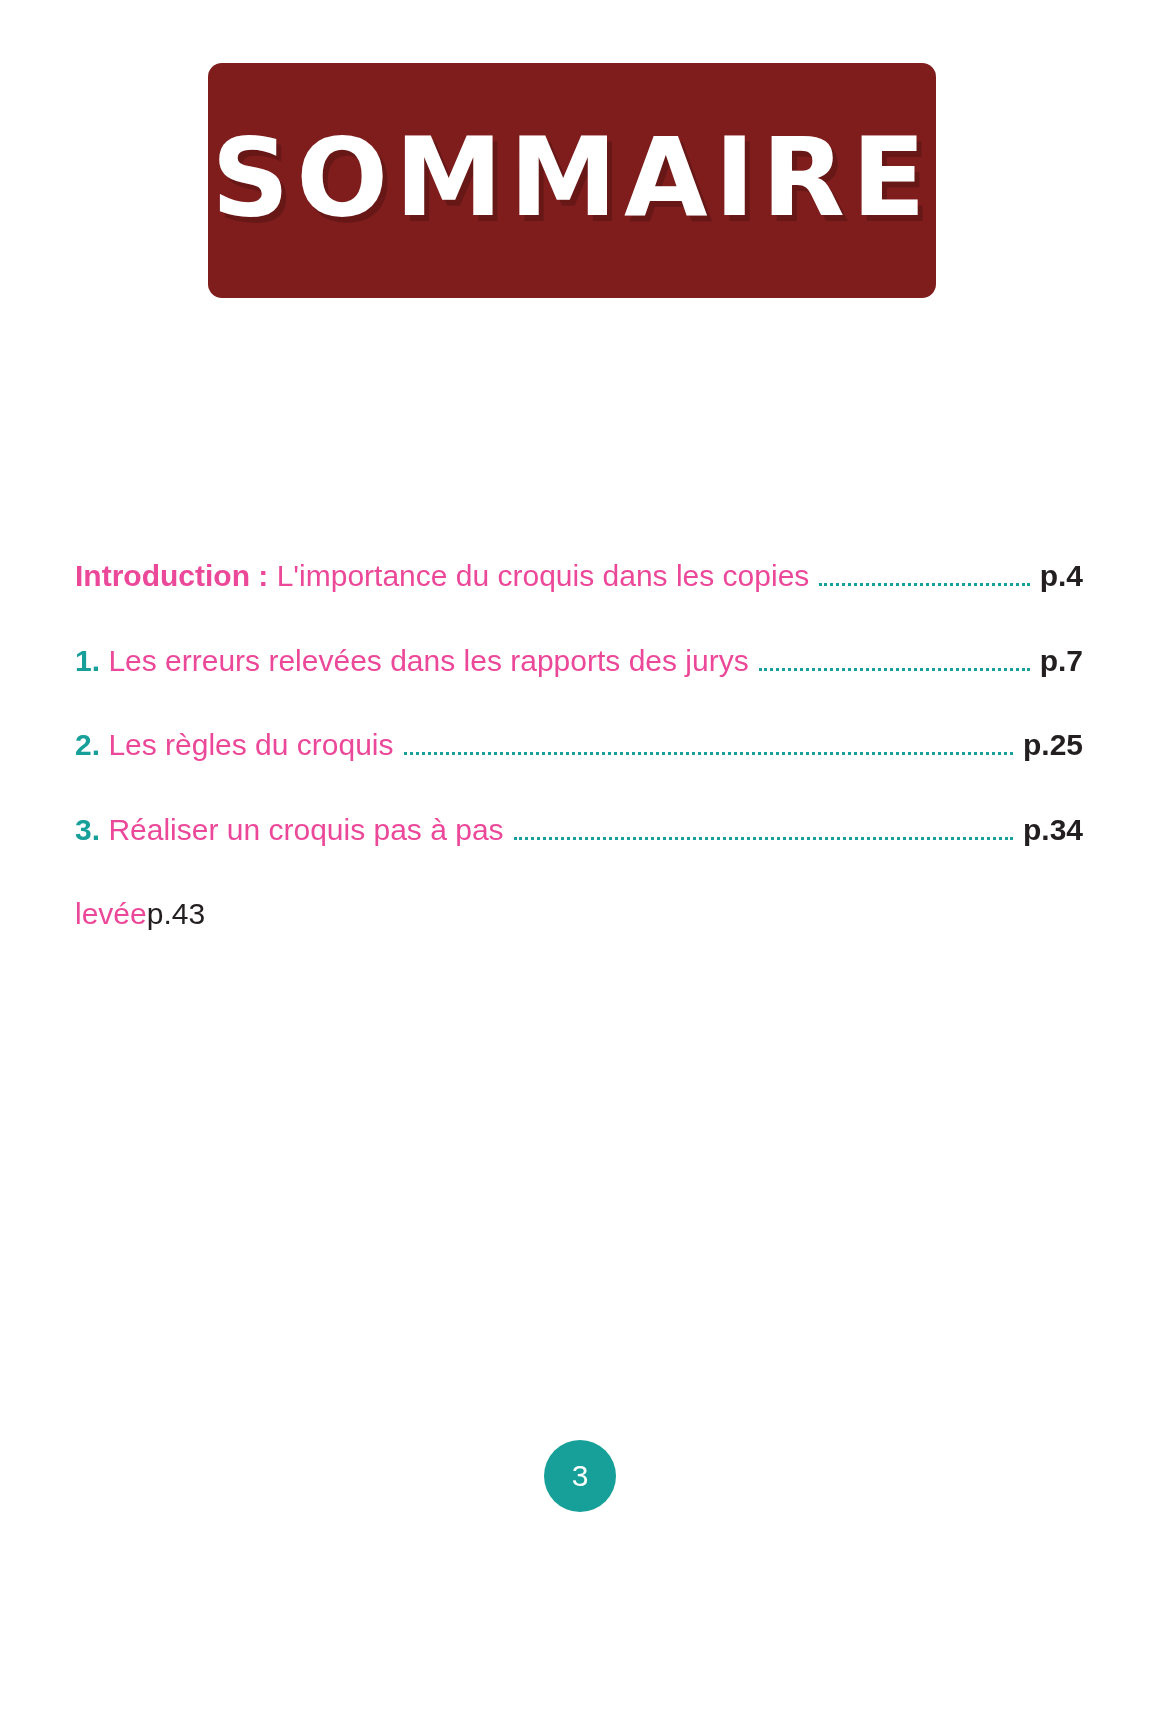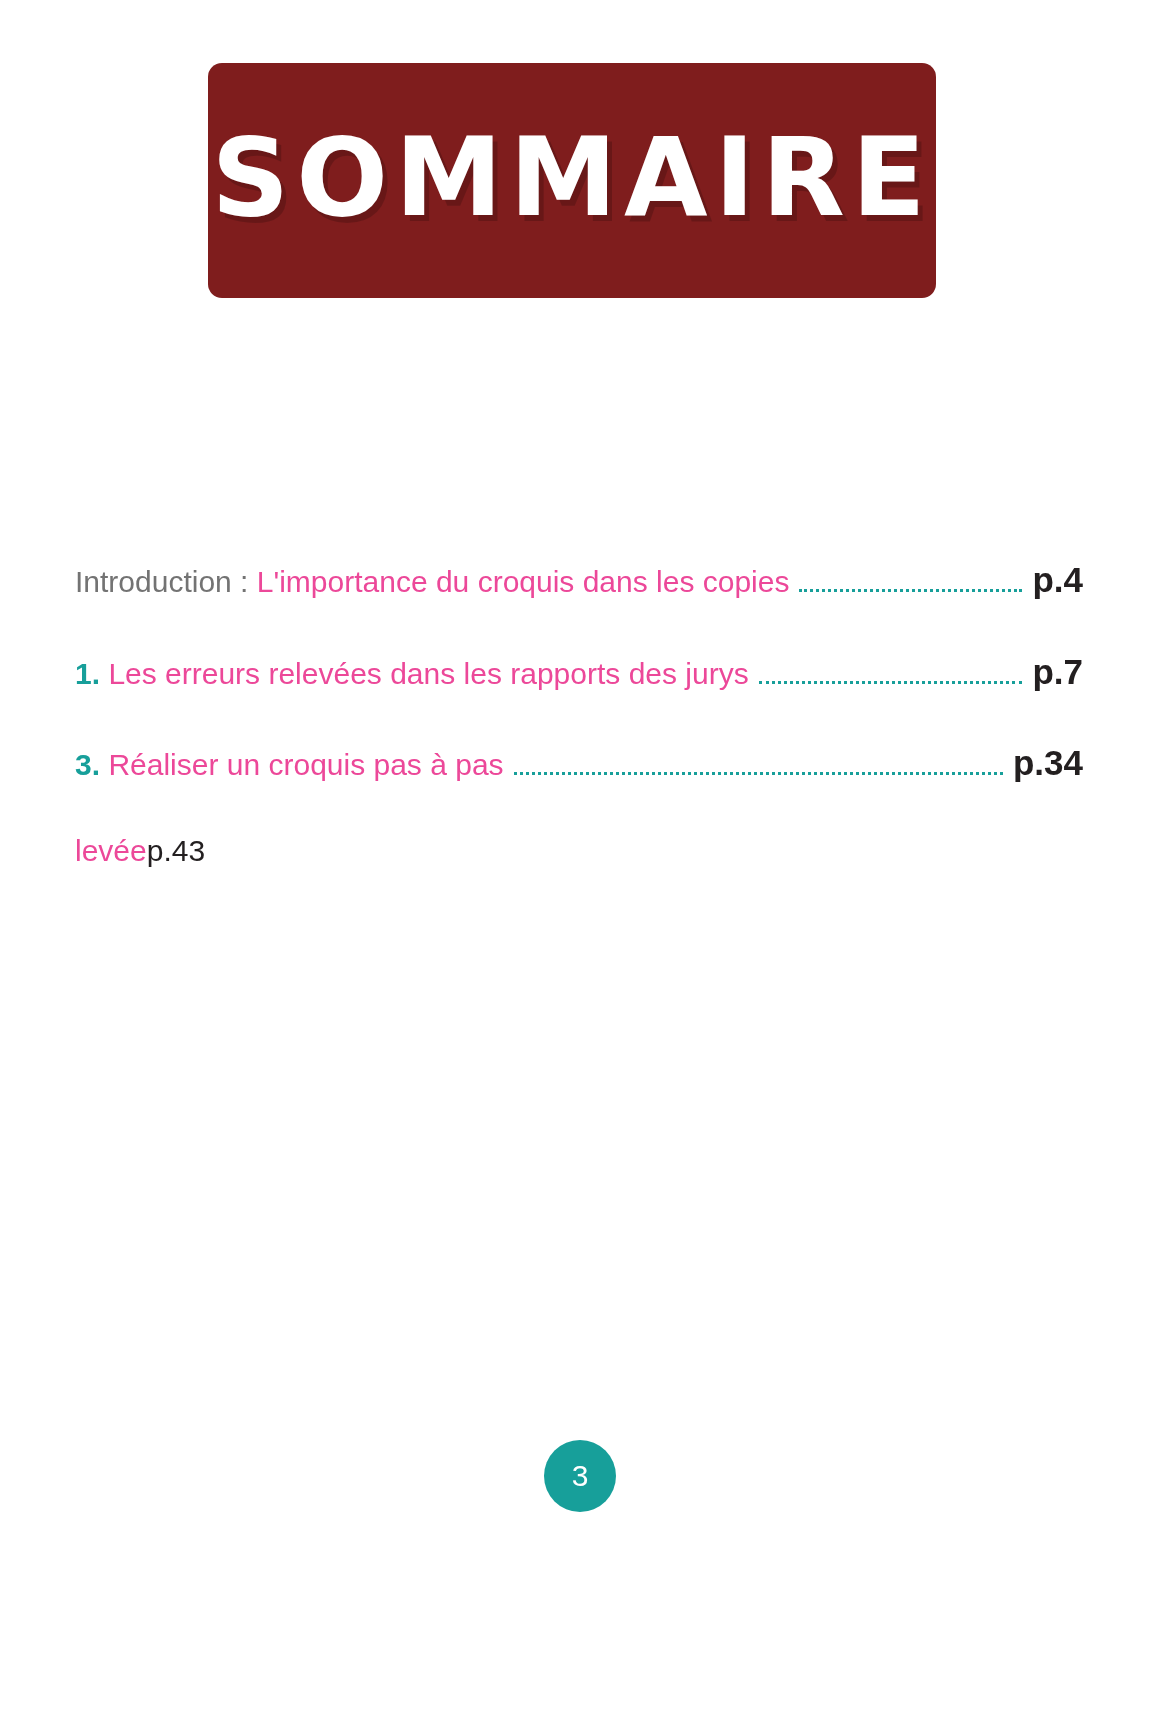--- a/index.html
+++ b/index.html
@@ -69,22 +69,22 @@
   .toc-row:last-child { margin-bottom: 0; }
 
   .num {
     color: #179f9a;
     font-weight: bold;
   }
   .lead-label {
     color: #ec4899;
   }
   .intro-label {
-    color: #737373;
-    font-weight: normal;
+    color: #ec4899;
+    font-weight: bold;
   }
   .conclusion-label {
     color: #179f9a;
     font-weight: bold;
   }
 
   
   .entry {
     display: flex;
     align-items: baseline;
@@ -97,21 +97,21 @@
     flex: 1 1 auto;
     border-bottom: 3px dotted #179f9a;
     margin: 0 10px 9px 10px;
     min-width: 18px;
     height: 0;
   }
   .entry .page-num {
     font-weight: bold;
     color: #231f20;
     white-space: nowrap;
-    font-size: 35px;
+    font-size: 30px;
   }
 
   
   .entry-block {
     width: 100%;
   }
   .entry-block .line1 {
     display: block;
     text-align: justify;
     text-align-last: justify;
@@ -164,20 +164,27 @@
     </div>
 
     <div class="toc-row">
       <div class="entry">
         <span class="text"><span class="num">1.</span> <span class="lead-label">Les erreurs relevées dans les rapports des jurys</span></span>
         <span class="dots"></span>
         <span class="page-num">p.7</span>
       </div>
     </div>
 
+    <div class="toc-row">
+      <div class="entry">
+        <span class="text"><span class="num">2.</span> <span class="lead-label">Les règles du croquis</span></span>
+        <span class="dots"></span>
+        <span class="page-num">p.25</span>
+      </div>
+    </div>
 
     <div class="toc-row">
       <div class="entry">
         <span class="text"><span class="num">3.</span> <span class="lead-label">Réaliser un croquis pas à pas</span></span>
         <span class="dots"></span>
         <span class="page-num">p.34</span>
       </div>
     </div>
 
     <div class="toc-row">

